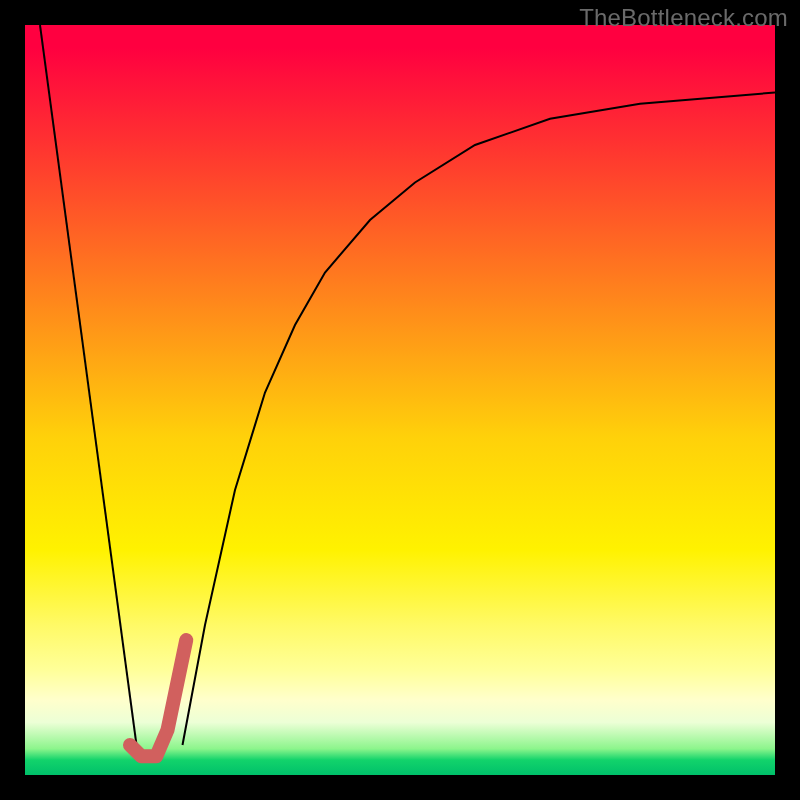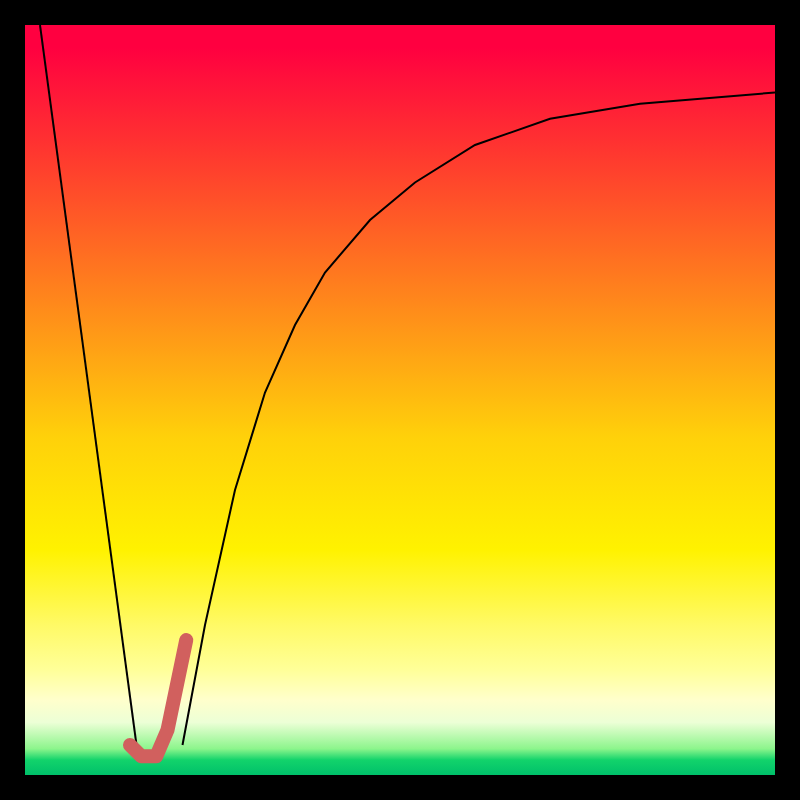--- a/index.html
+++ b/index.html
@@ -73,13 +73,14 @@
 
 <div class="frame">
   <div class="plot">
     <div class="gradient"></div>
     <svg class="curves" viewBox="0 0 750 750" preserveAspectRatio="none">
       <path d="M15.00 0.00 L112.50 727.50" stroke="#000000" stroke-width="2" fill="none" stroke-linecap="butt"></path>
       <path d="M157.50 720.00 L180.00 600.00 L210.00 465.00 L240.00 367.50 L270.00 300.00 L300.00 247.50 L345.00 195.00 L390.00 157.50 L450.00 120.00 L525.00 93.75 L615.00 78.75 L750.00 67.50" stroke="#000000" stroke-width="2" fill="none" stroke-linecap="butt"></path>
       <path d="M105.00 720.00 L116.25 731.25 L131.25 731.25 L142.50 705.00 L161.25 615.00" stroke="#d1605e" stroke-width="14" fill="none" stroke-linecap="round" stroke-linejoin="round"></path>
     </svg>
   </div>
+  <div class="watermark">TheBottleneck.com</div>
 </div>
 
 </body></html>

